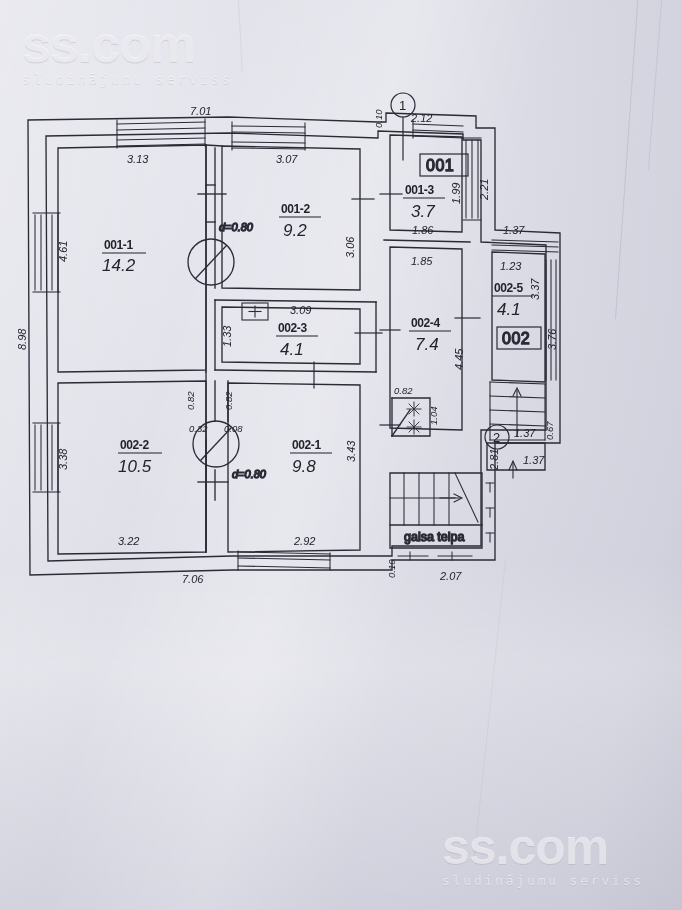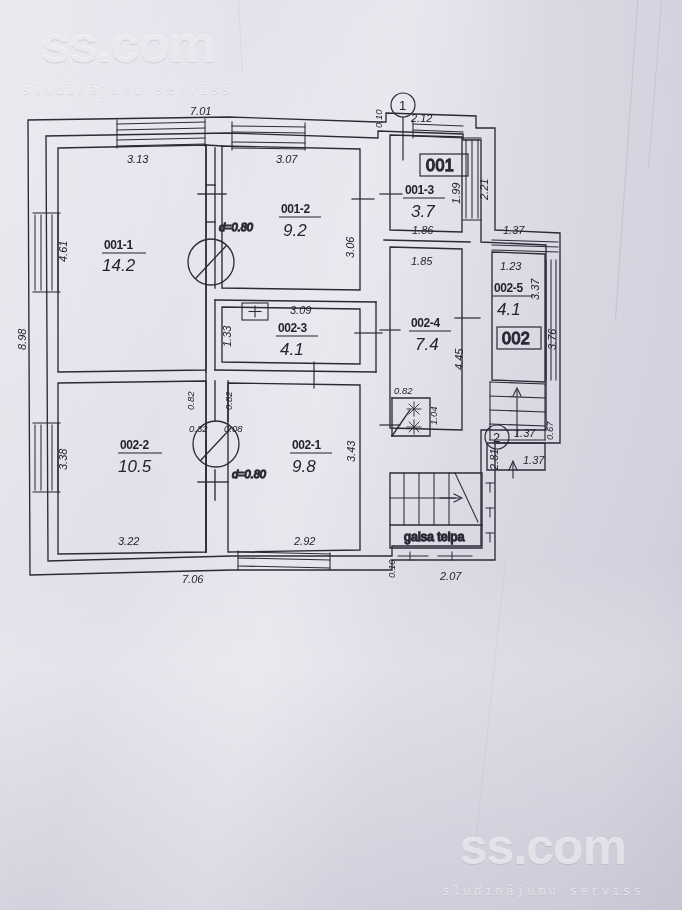--- a/index.html
+++ b/index.html
@@ -6,38 +6,37 @@
   body{
     width:682px;height:910px;overflow:hidden;
     font-family:"Liberation Sans", sans-serif;
     background:#d6d6e0;
   }
   #page{
     position:relative;width:682px;height:910px;
     background:
       radial-gradient(ellipse at 30% 20%, #e3e3ec 0%, #dcdce6 40%, #d2d2de 75%, #c9c9d6 100%);
     overflow:hidden;
-    text-align:center;
   }
   
   .sheen{position:absolute;pointer-events:none;}
   #sheen1{left:0;top:0;width:682px;height:910px;
     background:linear-gradient(103deg, rgba(255,255,255,.38) 0%, rgba(255,255,255,.10) 28%,
       rgba(255,255,255,.30) 46%, rgba(255,255,255,.04) 62%, rgba(210,210,222,.30) 88%,
       rgba(190,190,205,.40) 100%);}
   #sheen2{left:0;top:560px;width:682px;height:350px;
     background:linear-gradient(180deg, rgba(255,255,255,.00) 0%, rgba(255,255,255,.18) 30%,
       rgba(198,198,212,.25) 100%);}
   .crease{position:absolute;background:rgba(120,120,140,.35);pointer-events:none;}
 
   
   .wm{position:absolute;pointer-events:none;user-select:none;}
   .wm .wm-main{font-size:52px;font-weight:bold;letter-spacing:-1px;line-height:1;
     color:rgba(255,255,255,.55);text-shadow:0 1px 0 rgba(150,150,170,.30);}
-  .wm .wm-sub{font-size:13.5px;letter-spacing:3.0px;line-height:1.1;margin-top:12px;
+  .wm .wm-sub{font-size:13.5px;letter-spacing:3.0px;line-height:1.1;margin-top:2px;
     font-family:"DejaVu Sans Mono", monospace;
     color:rgba(255,255,255,.48);text-shadow:0 1px 0 rgba(150,150,170,.25);}
   #wm-top{left:22px;top:18px;}
   #wm-bot{left:442px;top:822px;}
   #wm-bot .wm-main{font-size:50px;}
   #wm-bot .wm-sub{font-size:13px;letter-spacing:2.8px;}
 
   
   #plan{position:absolute;left:0;top:0;width:682px;height:910px;}
   svg{display:block;}

